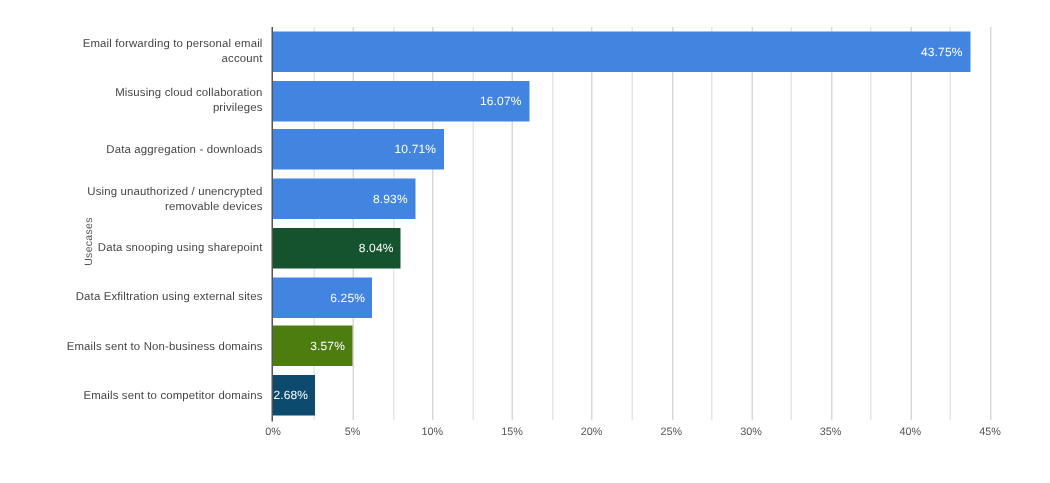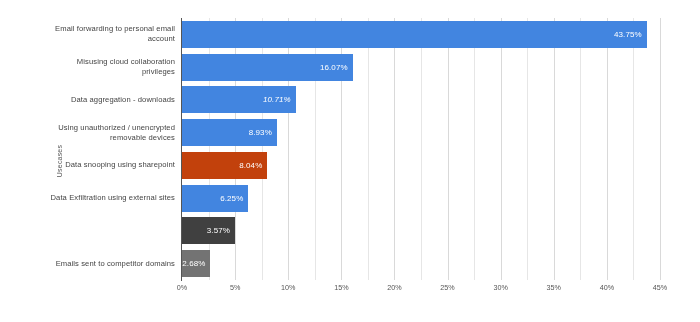--- a/index.html
+++ b/index.html
@@ -184,20 +184,23 @@
         <span>removable devices</span>
       </div>
       <div class="cat-label" style="top: 68.375px;">
         <span>Data aggregation - downloads</span>
       </div>
       <div class="cat-label" style="top: 133.875px;">
         <span>Data snooping using sharepoint</span>
       </div>
       <div class="cat-label" style="top: 166.625px; padding-left: 32px;">
         <span>Data Exfiltration using external sites</span>
+      </div>
+      <div class="cat-label" style="top: 199.375px;">
+        <span>Emails sent to Non-business domains</span>
       </div>
       <div class="cat-label" style="top: 232.125px;">
         <span>Emails sent to competitor domains</span>
       </div>
     </div>
 
   <div id="domain-axis"></div>
 
   <div id="plot-area">
     <div id="gridlines">
@@ -226,45 +229,45 @@
             <span class="bar-value" style="color: rgb(255, 255, 255);">43.75%</span>
           </div>
         </div>
         <div class="row" style="top: 35.625px;">
           <div class="bar" title="Misusing cloud collaboration privileges: 16.07%" style="width: 170.699px; background: rgb(66, 133, 224);">
             <span class="bar-value" style="color: rgb(255, 255, 255);">16.07%</span>
           </div>
         </div>
         <div class="row" style="top: 68.375px;">
           <div class="bar" title="Data aggregation - downloads: 10.71%" style="width: 113.764px; background: rgb(66, 133, 224);">
-            <span class="bar-value" style="color: rgb(255, 255, 255); font-style: italic;">10.71%</span>
+            <span class="bar-value" style="color: rgb(255, 255, 255);">10.71%</span>
           </div>
         </div>
         <div class="row" style="top: 101.125px;">
           <div class="bar" title="Using unauthorized / unencrypted removable devices: 8.93%" style="width: 94.8564px; background: rgb(66, 133, 224);">
             <span class="bar-value" style="color: rgb(255, 255, 255);">8.93%</span>
           </div>
         </div>
         <div class="row" style="top: 133.875px;">
-          <div class="bar" title="Data snooping using sharepoint: 8.04%" style="width: 85.4027px; background: #c2410c;">
+          <div class="bar" title="Data snooping using sharepoint: 8.04%" style="width: 85.4027px; background: #14532d;">
             <span class="bar-value" style="color: rgb(255, 255, 255);">8.04%</span>
           </div>
         </div>
         <div class="row" style="top: 166.625px;">
           <div class="bar" title="Data Exfiltration using external sites: 6.25%" style="width: 66.3889px; background: rgb(66, 133, 224);">
             <span class="bar-value" style="color: rgb(255, 255, 255);">6.25%</span>
           </div>
         </div>
         <div class="row" style="top: 199.375px;">
-          <div class="bar" title="Emails sent to Non-business domains: 3.57%" style="width: 37.9213px; background: #404040; padding-left: 48px;">
+          <div class="bar" title="Emails sent to Non-business domains: 3.57%" style="width: 37.9213px; background: #4d7c0f; padding-left: 48px;">
             <span class="bar-value" style="color: rgb(255, 255, 255);">3.57%</span>
           </div>
         </div>
         <div class="row" style="top: 232.125px;">
-          <div class="bar" title="Emails sent to competitor domains: 2.68%" style="width: 28.4676px; background: #737373;">
+          <div class="bar" title="Emails sent to competitor domains: 2.68%" style="width: 28.4676px; background: #0c4a6e;">
             <span class="bar-value" style="color: rgb(255, 255, 255);">2.68%</span>
           </div>
         </div>
       </div>
   </div>
 
   <div id="x-tick-labels">
       <div class="x-tick" style="left: 0px;">0%</div>
       <div class="x-tick" style="left: 53.1111px;">5%</div>
       <div class="x-tick" style="left: 106.222px;">10%</div>

